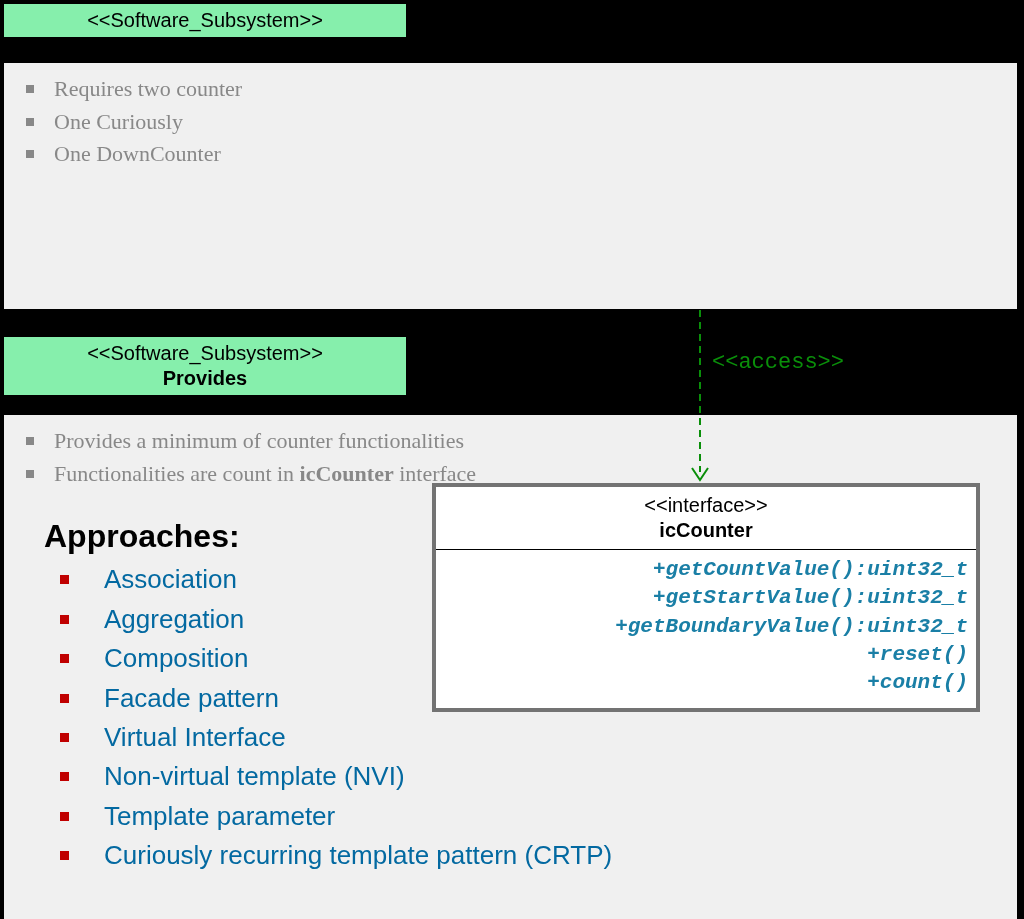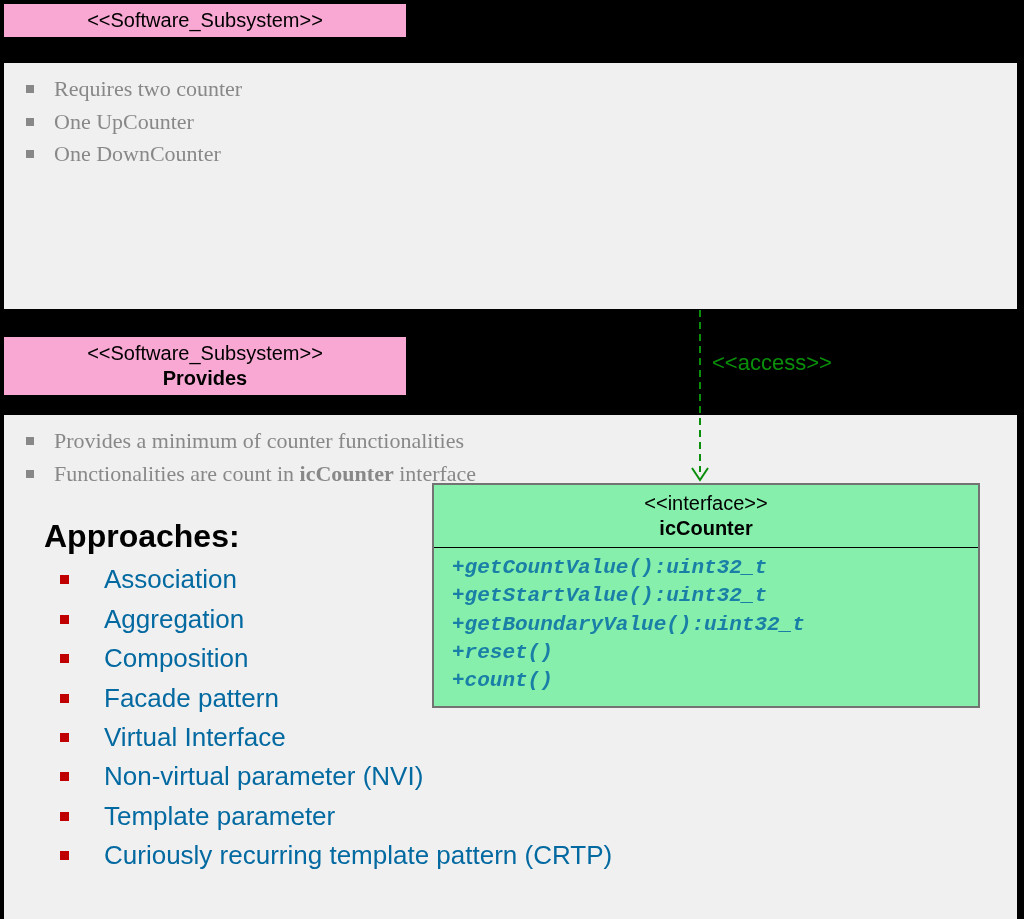--- a/index.html
+++ b/index.html
@@ -12,21 +12,21 @@
     height: 919px;
     position: relative;
   }
   .subsystem-box {
     position: absolute;
     background: #f0f0f0;
     border: 1px solid #000;
   }
   .subsystem-header {
     position: absolute;
-    background: #f9a8d4;
+    background: #86efac;
     border: 1px solid #000;
     text-align: center;
     padding: 4px 10px;
     font-size: 20px;
     line-height: 1.25;
   }
   .subsystem-header .stereo { font-weight: normal; }
   .subsystem-header .title { font-weight: bold; }
   ul.gray-list {
     list-style: none;
@@ -73,65 +73,66 @@
   ul.red-list li::before {
     content: "";
     position: absolute;
     left: 0; top: 14px;
     width: 9px; height: 9px;
     background: #c00000;
   }
 
   .interface-box {
     position: absolute;
-    background: #86efac;
-    border: 2px solid #737373;
+    background: #ffffff;
+    border: 4px solid #737373;
   }
   .interface-header {
     text-align: center;
     padding: 6px 4px;
     border-bottom: 1px solid #000;
     font-size: 20px;
     line-height: 1.25;
   }
   .interface-header .stereo { font-weight: normal; }
   .interface-header .title { font-weight: bold; }
   .interface-ops {
     padding: 6px 8px 10px 18px;
     font-family: "Courier New", Courier, monospace;
     font-style: italic;
     font-weight: bold;
     color: #1a7fa6;
     font-size: 21px;
     line-height: 1.35;
+    text-align: right;
   }
   .interface-ops div { white-space: nowrap; }
 
   .access-label {
     position: absolute;
     color: #0a8f0a;
-    font-family: Liberation Sans, sans-serif;
+    font-family: Liberation Mono, monospace;
     font-size: 22px;
     z-index: 5;
   }
   svg.arrow {
     position: absolute;
     z-index: 4;
   }
 </style>
 </head>
 <body>
 
 <div class="subsystem-header" style="left:3px; top:3px; width:404px;">
   <div class="stereo">&lt;&lt;Software_Subsystem&gt;&gt;</div>
 </div>
 <div class="subsystem-box" style="left:3px; top:62px; width:1015px; height:248px;">
   <ul class="gray-list">
     <li>Requires two counter</li>
-    <li>One UpCounter</li>
+    <li>One Curiously</li>
     <li>One DownCounter</li>
   </ul>
 </div>
 
 <div class="subsystem-header" style="left:3px; top:336px; width:404px;">
   <div class="stereo">&lt;&lt;Software_Subsystem&gt;&gt;</div>
   <div class="title">Provides</div>
 </div>
 <div class="subsystem-box" style="left:3px; top:414px; width:1015px; height:520px;">
   <ul class="gray-list">
@@ -141,21 +142,21 @@
     </li>
   </ul>
 
   <div class="approaches-heading">Approaches:</div>
   <ul class="red-list">
     <li>Association</li>
     <li>Aggregation</li>
     <li>Composition</li>
     <li>Facade pattern</li>
     <li>Virtual Interface</li>
-    <li>Non-virtual parameter (NVI)</li>
+    <li>Non-virtual template (NVI)</li>
     <li>Template parameter</li>
     <li>Curiously recurring template pattern (CRTP)</li>
   </ul>
 </div>
 
 <div class="interface-box" style="left:432px; top:483px; width:548px;">
   <div class="interface-header">
     <div class="stereo">&lt;&lt;interface&gt;&gt;</div>
     <div class="title">icCounter</div>
   </div>

